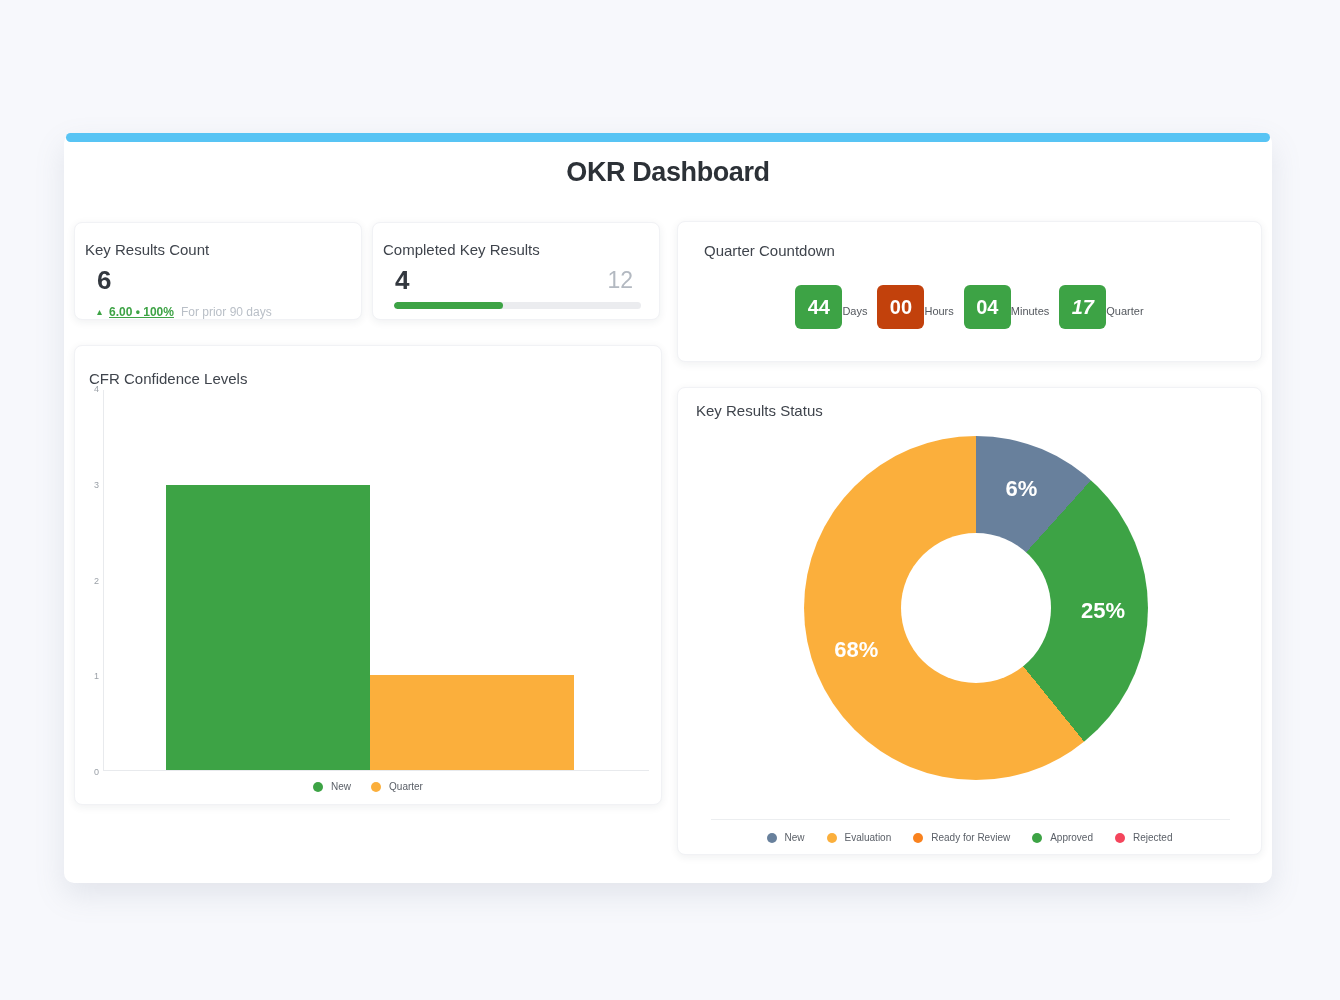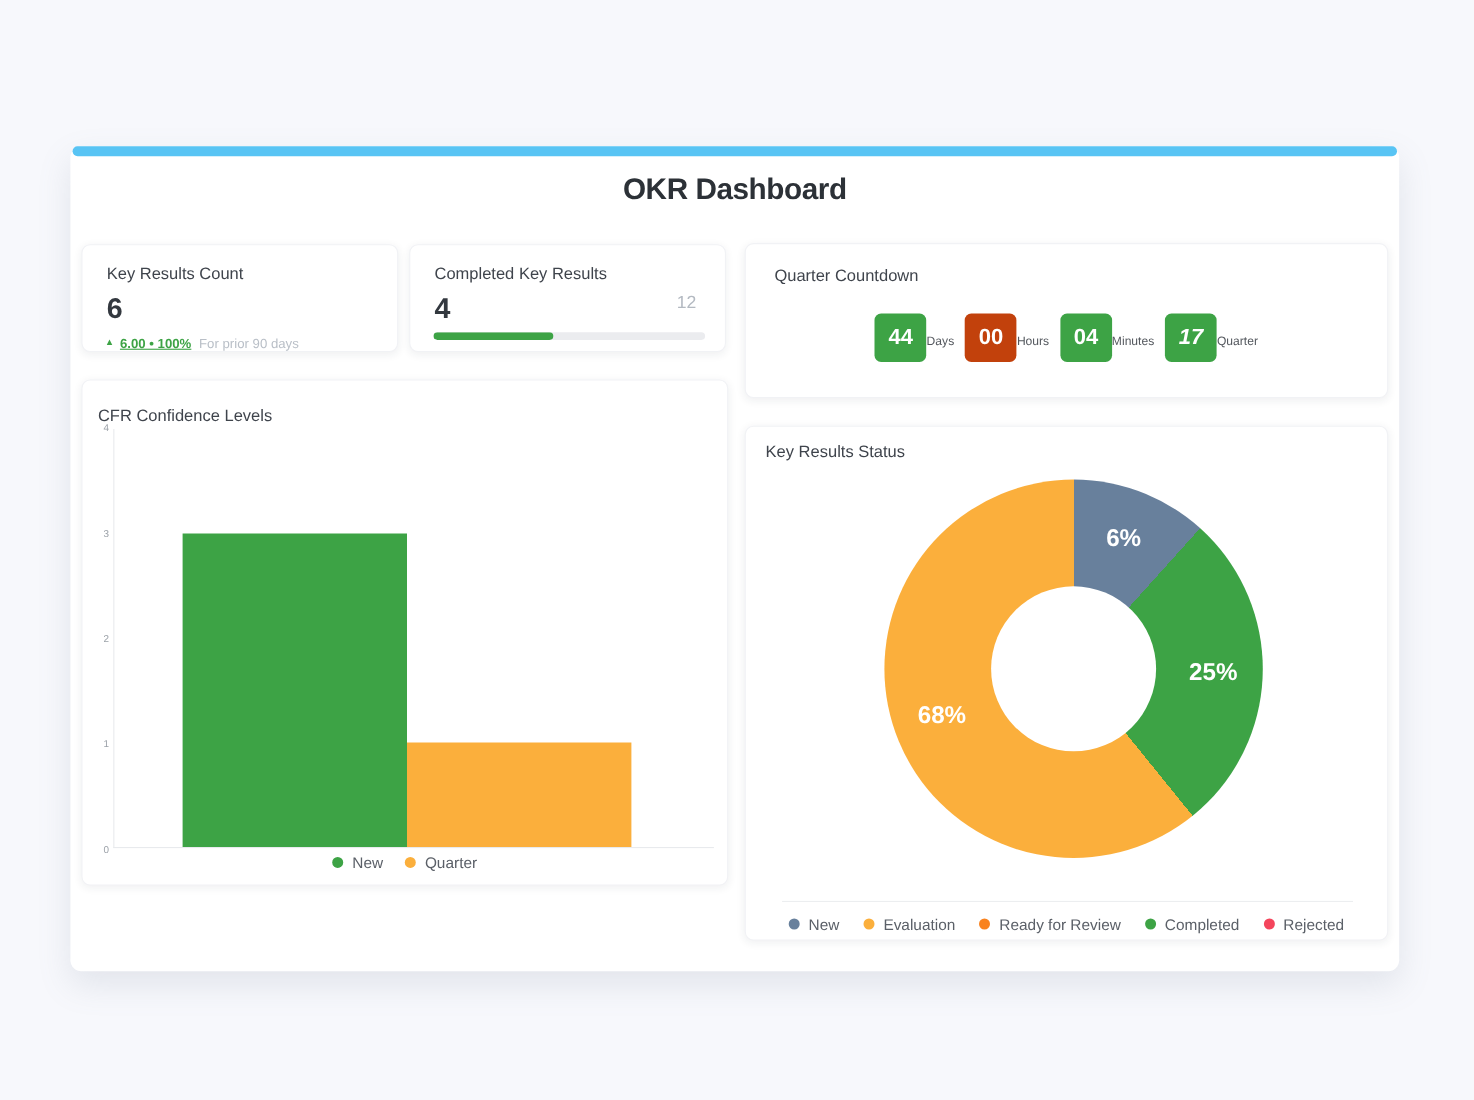--- a/index.html
+++ b/index.html
@@ -31,28 +31,28 @@
     box-shadow:0 2px 8px rgba(30,40,60,0.07);
   }
   .card-title { position:absolute; font-size:15px; color:#3F444C; }
   #card-kr-count  { left:10px;  top:89px;  width:288px; height:98px; }
   #card-completed { left:308px; top:89px;  width:288px; height:98px; }
   #card-countdown { left:613px; top:88px;  width:585px; height:141px; }
   #card-bar       { left:10px;  top:212px; width:588px; height:460px; }
   #card-donut     { left:613px; top:254px; width:585px; height:468px; }
 
   
-  .kpi-title { left:22px; top:18px; }
+  .kpi-title { left:10px; top:18px; }
   .kpi-value {
     position:absolute; left:22px; top:42px;
     font-size:26px; font-weight:bold; color:#33383F;
   }
   .kpi-total {
     position:absolute; right:26px; top:44px;
-    font-size:16px; color:#B3B9C1;
+    font-size:23px; color:#B3B9C1;
   }
   .trend-row {
     position:absolute; left:22px; top:82px;
     display:flex; align-items:center; gap:7px; font-size:12px;
   }
   .trend-up { font-size:10px; line-height:1; }
   .trend-text { font-weight:bold;text-decoration:underline; }
   .trend-note { color:#B9BFC7; }
   .progress-track {
     position:absolute; left:21px; top:79px; width:247px; height:7px;
@@ -84,21 +84,21 @@
   .plot {
     position:absolute; left:28px; top:44px; width:546px; height:381px;
     border-left:1px solid #E8EAED; border-bottom:1px solid #E8EAED;
   }
   .bar { position:absolute; bottom:0; }
   .bar.new    { left:62px;  width:204px; }
   .bar.medium { left:266px; width:204px; }
   .chart-legend {
     position:absolute; left:0; width:100%;
     display:flex; justify-content:center; align-items:center;
-    font-size:14px; color:#5B6068;
+    font-size:10px; color:#5B6068;
   }
   #card-bar .chart-legend { bottom:12px; gap:20px; }
   .legend-item { display:flex; align-items:center; gap:8px; }
   .legend-dot { width:10px; height:10px; border-radius:50%; display:inline-block; }
 
   
   .donut-title { left:18px; top:14px; }
   .donut-ring {
     position:absolute; left:126px; top:48px; width:344px; height:344px;
     border-radius:50%;
@@ -207,21 +207,21 @@
       <span class="legend-item">
         <span class="legend-dot" style="background: rgb(251, 175, 60);"></span>
         <span>Evaluation</span>
       </span>
       <span class="legend-item">
         <span class="legend-dot" style="background: rgb(249, 130, 30);"></span>
         <span>Ready for Review</span>
       </span>
       <span class="legend-item">
         <span class="legend-dot" style="background: rgb(61, 163, 69);"></span>
-        <span>Completed</span>
+        <span>Approved</span>
       </span>
       <span class="legend-item">
         <span class="legend-dot" style="background: rgb(244, 69, 92);"></span>
         <span>Rejected</span>
       </span>
     </div>
   </div>
 </div>
 
 </body></html>

